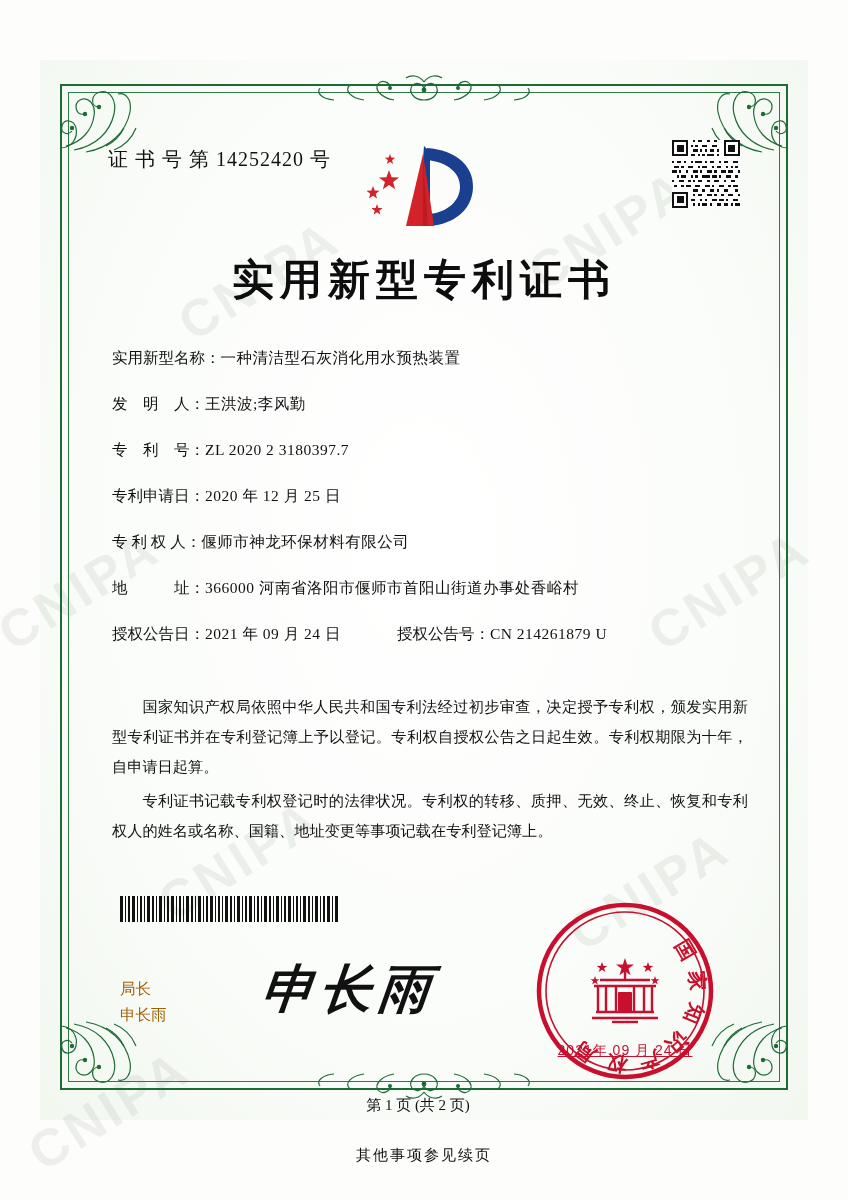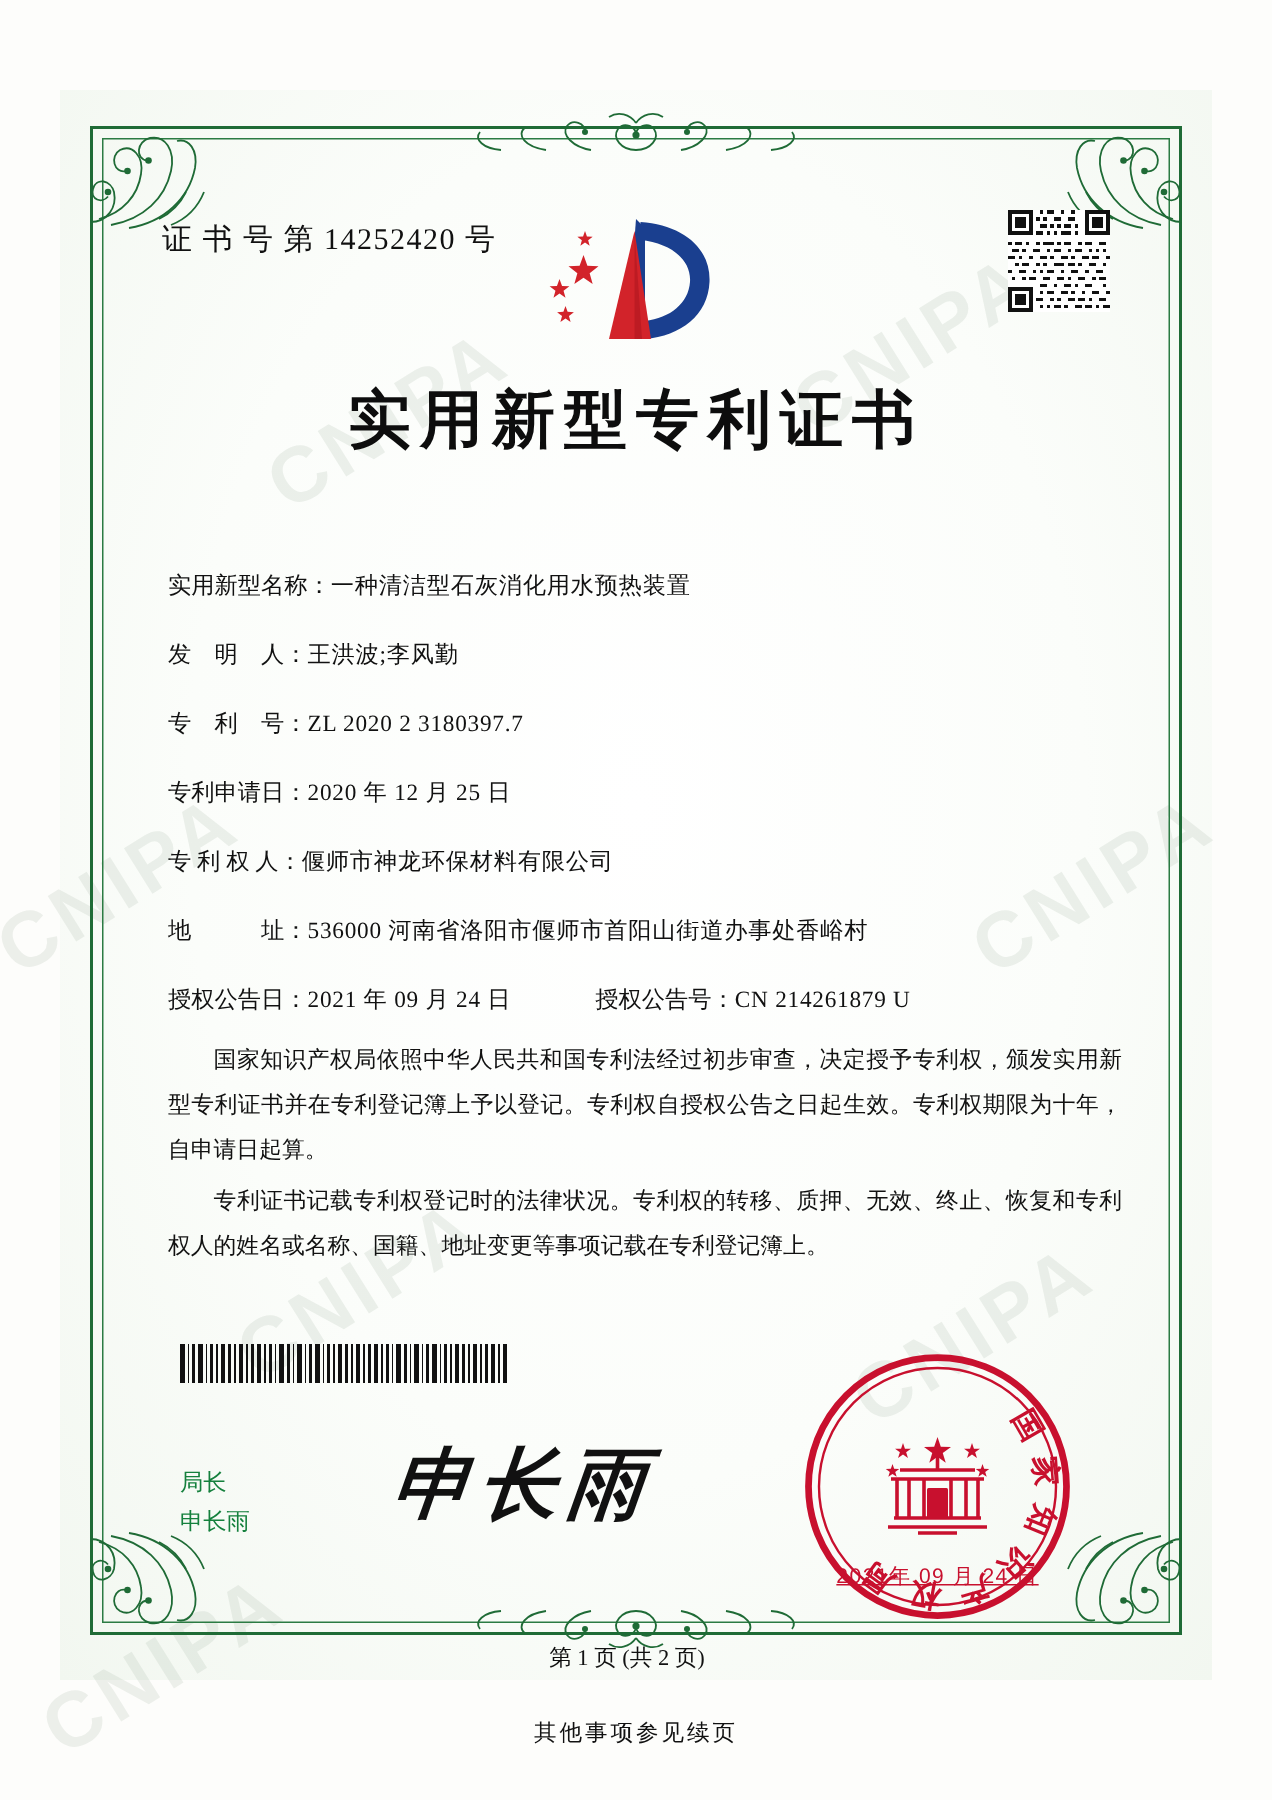--- a/index.html
+++ b/index.html
@@ -122,21 +122,21 @@
     font-family: "Liberation Serif", "DejaVu Serif", serif;
     font-size: 42px;
     font-weight: 700;
     letter-spacing: 6px;
     color: #0d0d0d;
   }
 
   
   .fields {
     position: absolute;
-    left: 112px; right: 100px; top: 348px; margin-top: 32px;
+    left: 112px; right: 100px; top: 348px;
   }
   .field-row {
     display: flex;
     align-items: baseline;
     margin-bottom: 25px;
     font-size: 15.5px;
     color: #111;
   }
   .field-label {
     flex: 0 0 auto;
@@ -176,21 +176,21 @@
     width: 218px; height: 26px;
   }
   .barcode svg { display: block; width: 100%; height: 100%; }
 
   
   .sign-label {
     position: absolute;
     left: 120px; top: 976px;
     font-size: 15.5px;
     line-height: 26px;
-    color: #15803d;
+    color: #a16207;
   }
   .sign-script {
     position: absolute;
     left: 262px; top: 955px;
     font-family: "Liberation Serif", "DejaVu Serif", serif;
     font-size: 52px;
     font-weight: 700;
     font-style: italic;
     letter-spacing: 6px;
     color: #111;
@@ -408,21 +408,21 @@
     <div class="field-row">
       <span class="field-label">专利申请日：</span>
       <span class="field-value">2020 年 12 月 25 日</span>
     </div>
     <div class="field-row">
       <span class="field-label">专 利 权 人：</span>
       <span class="field-value">偃师市神龙环保材料有限公司</span>
     </div>
     <div class="field-row">
       <span class="field-label">地　　　址：</span>
-      <span class="field-value">536000 河南省洛阳市偃师市首阳山街道办事处香峪村</span>
+      <span class="field-value">366000 河南省洛阳市偃师市首阳山街道办事处香峪村</span>
     </div>
     <div class="field-row two-col">
       <span class="field-label">授权公告日：</span>
       <span class="field-value">2021 年 09 月 24 日</span>
       <span class="field-label2">授权公告号：</span>
       <span class="field-value2">CN 214261879 U</span>
     </div>
   </div>
 
   <div class="paras">

